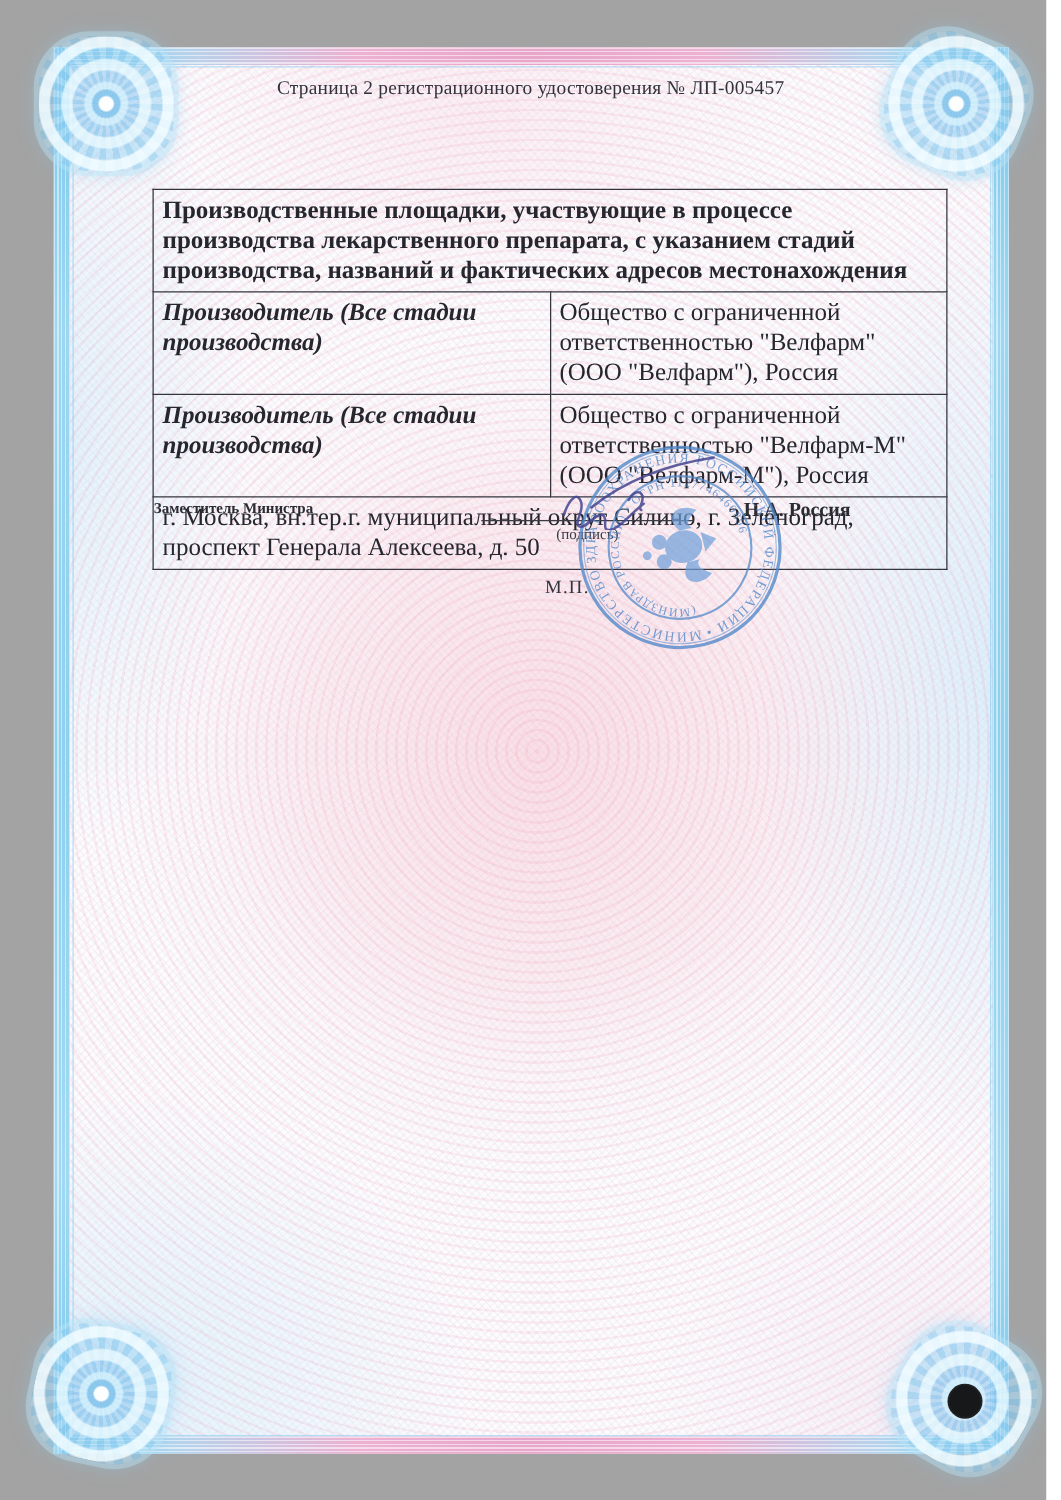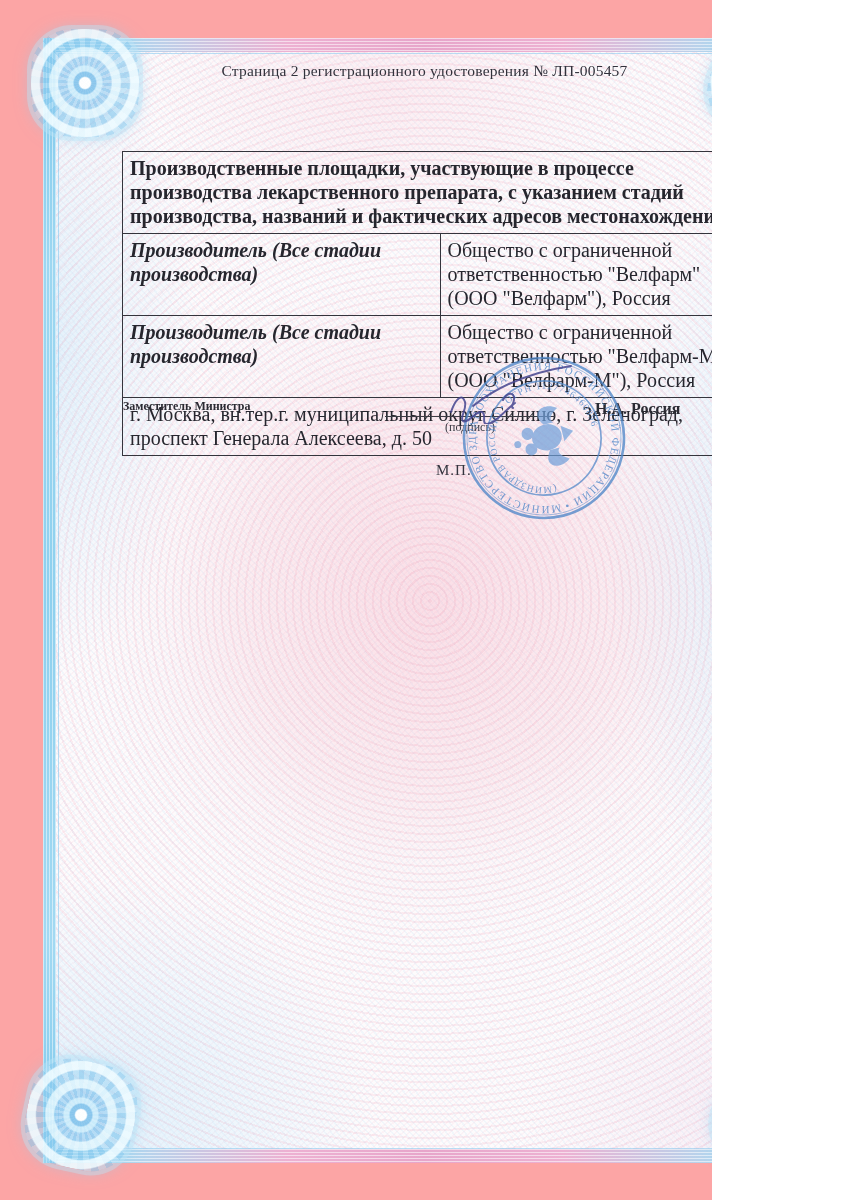--- a/index.html
+++ b/index.html
@@ -1,18 +1,18 @@
 <!DOCTYPE html>
 <html><head>
 <meta charset="utf-8">
 <style>
   html,body{margin:0;padding:0;background:#ffffff;}
   .doc{
-    position:relative; width:712px; height:1200px; overflow:hidden;
-    background:#fca5a5;
+    position:relative; width:837px; height:1200px; overflow:hidden;
+    background:#a3a3a3;
     font-family:"Liberation Serif","DejaVu Serif",serif;
     color:#26262e;
   }
   
   .bg-inner{
     position:absolute; left:43px; top:38px; width:764px; height:1125px;
     background:
       repeating-radial-gradient(circle at 387px 563px, rgba(230,120,152,.11) 0 2px, rgba(255,255,255,0) 2px 8px),
       radial-gradient(circle 340px at 387px 563px, rgba(246,178,197,.40), rgba(246,190,205,.24) 55%, rgba(246,195,210,.08) 78%, rgba(255,255,255,0) 100%),
       radial-gradient(ellipse 340px 190px at 45% 5%, rgba(248,204,218,.30), rgba(255,255,255,0) 70%),

